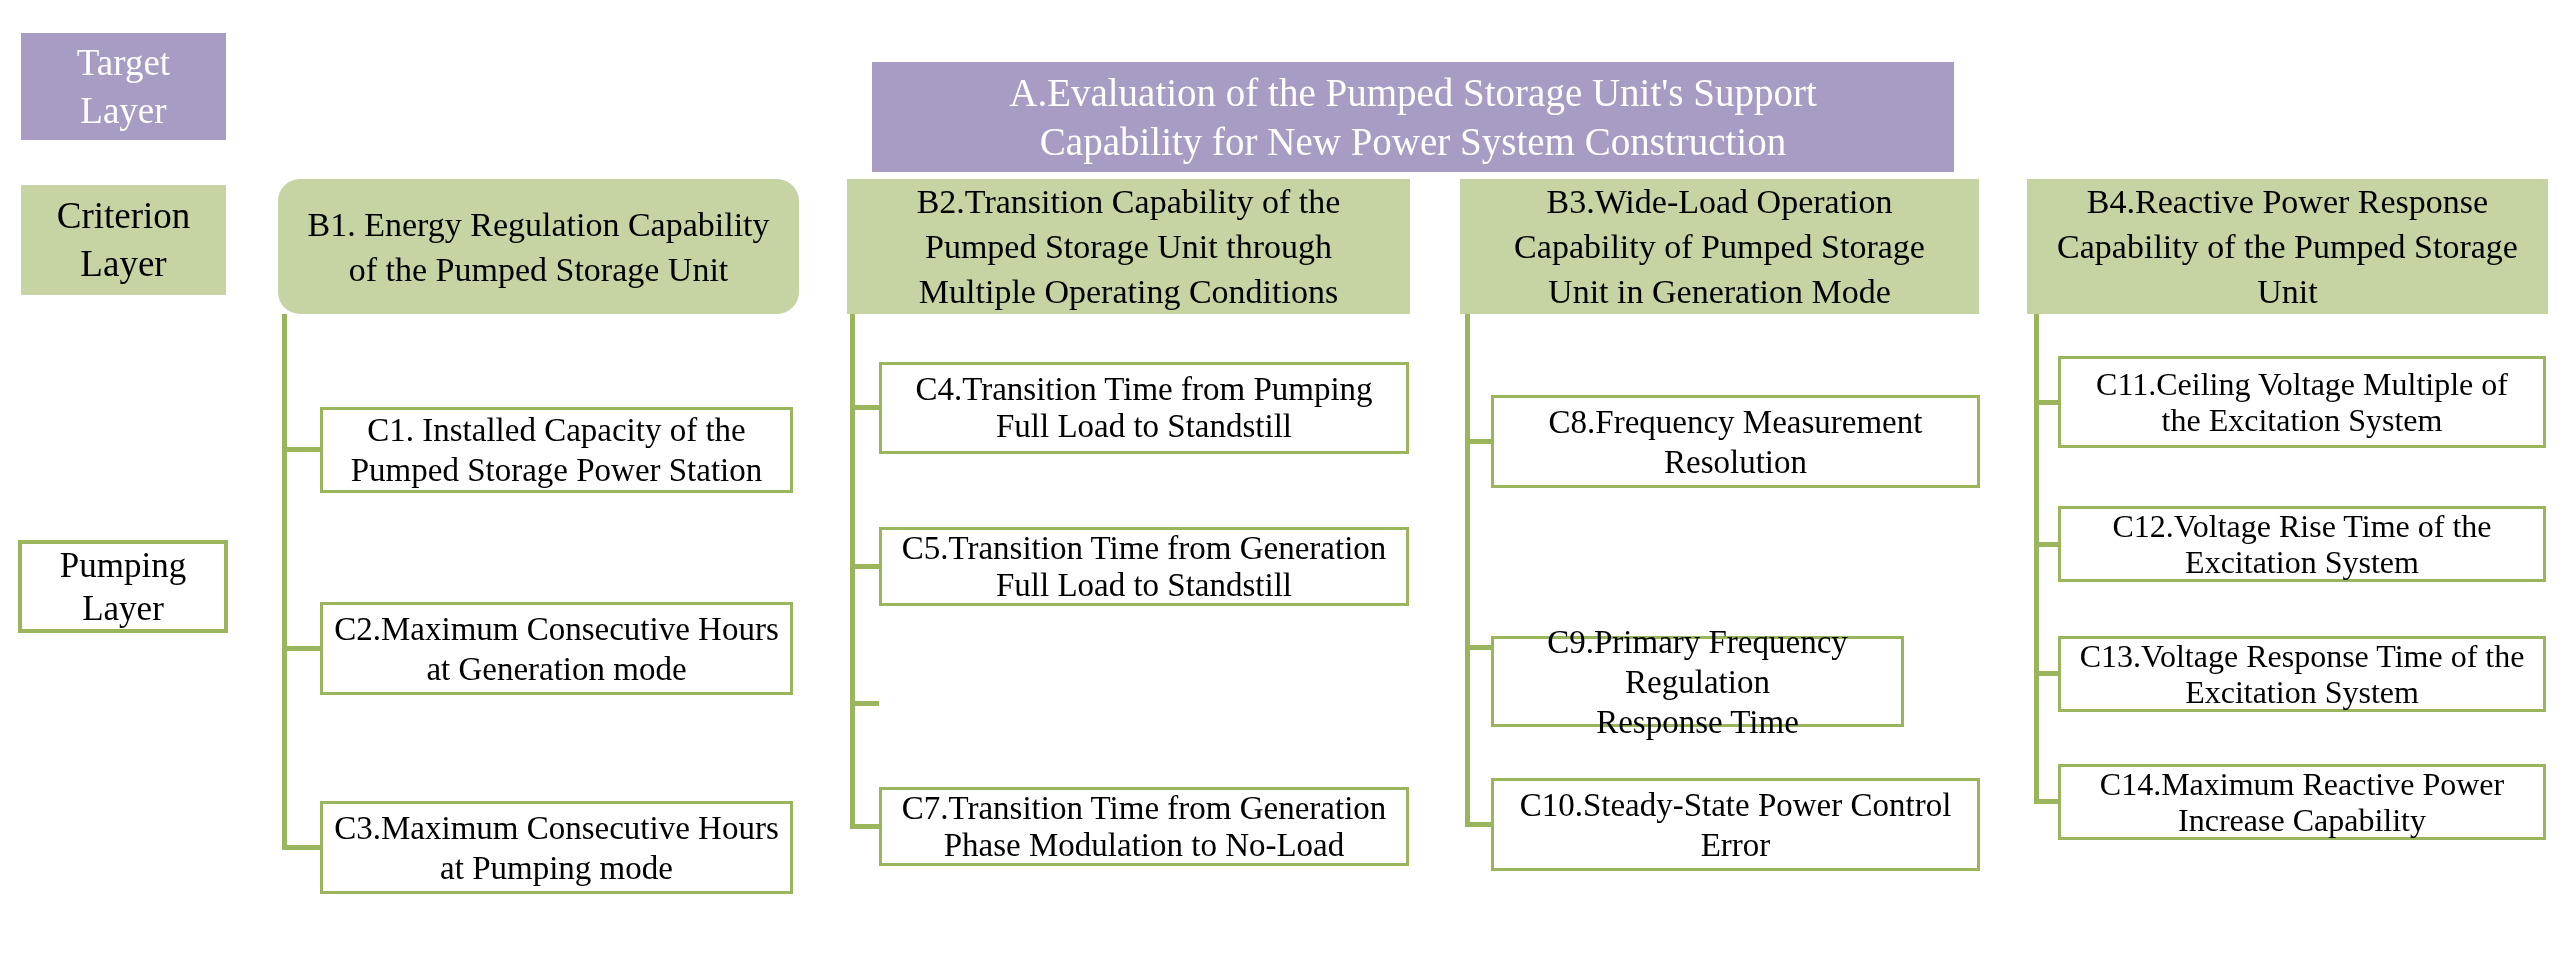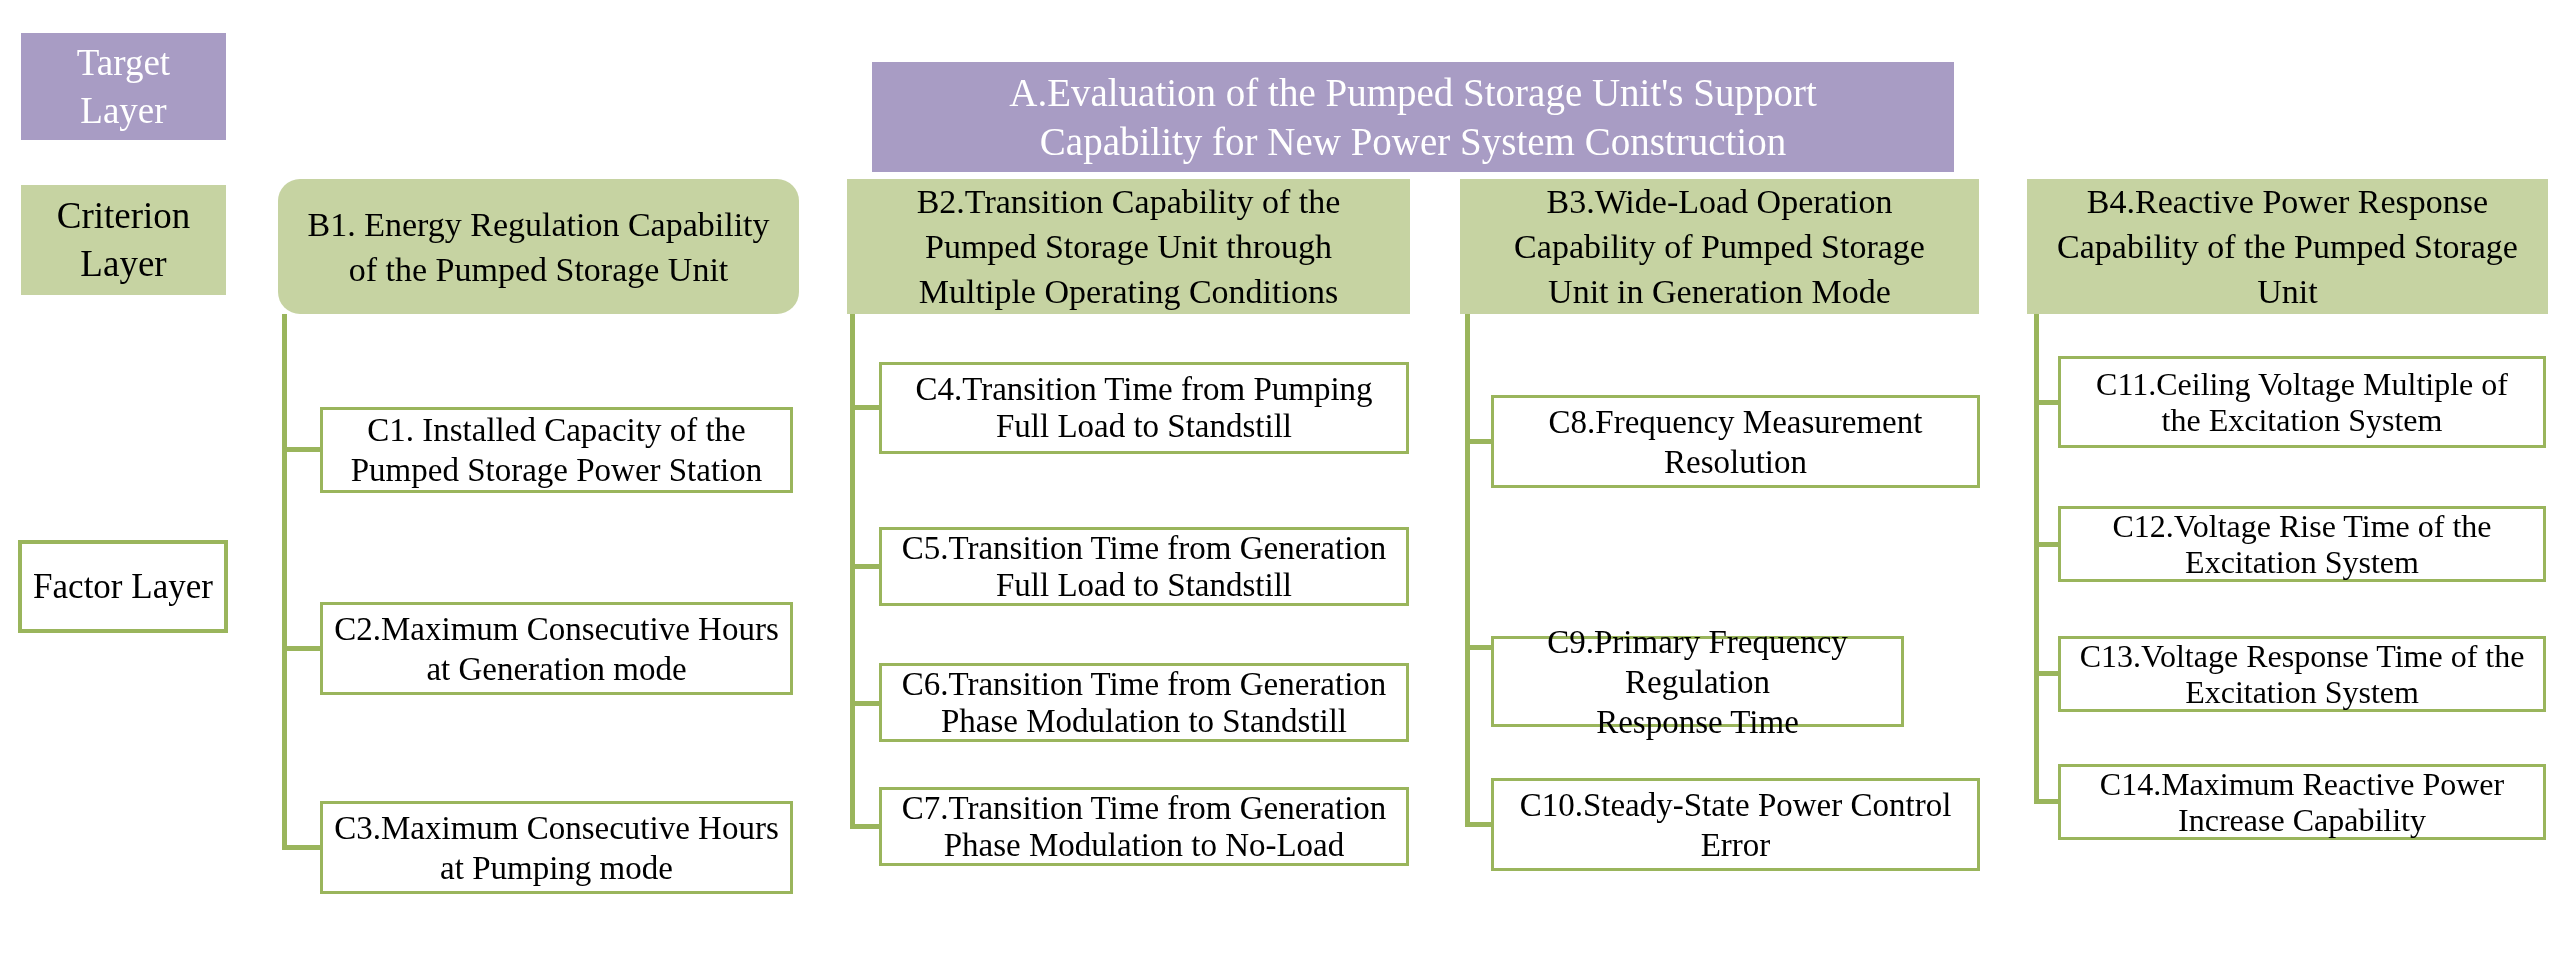--- a/index.html
+++ b/index.html
@@ -79,21 +79,21 @@
   #stub-c13{left:2034px;top:671px;width:25px;height:4.6px;}
   #stub-c14{left:2034px;top:799px;width:25px;height:4.6px;}
 </style>
 </head>
 <body>
 
 <div id="canvas">
 
   <div class="box fill-purple" id="lbl-target">Target<br>Layer</div>
   <div class="box fill-green" id="lbl-criterion">Criterion<br>Layer</div>
-  <div class="box outline-green" id="lbl-factor">Factor Layer</div>
+  <div class="box outline-green" id="lbl-factor">Pumping Layer</div>
 
   <div class="box fill-purple" id="node-a">A.Evaluation of the Pumped Storage Unit's Support<br>Capability for New Power System Construction</div>
 
   <div class="box fill-green b-node" id="node-b1">B1. Energy Regulation Capability<br>of the Pumped Storage Unit</div>
   <div class="box fill-green b-node" id="node-b2">B2.Transition Capability of the<br>Pumped Storage Unit through<br>Multiple Operating Conditions</div>
   <div class="box fill-green b-node" id="node-b3">B3.Wide-Load Operation<br>Capability of Pumped Storage<br>Unit in Generation Mode</div>
   <div class="box fill-green b-node" id="node-b4">B4.Reactive Power Response<br>Capability of the Pumped Storage<br>Unit</div>
 
   <div class="line" id="trunk-b1"></div>
   <div class="line" id="trunk-b2"></div>
@@ -114,21 +114,20 @@
   <div class="line" id="stub-c12"></div>
   <div class="line" id="stub-c13"></div>
   <div class="line" id="stub-c14"></div>
 
   <div class="box outline-green col1" id="node-c1">C1. Installed Capacity of the<br>Pumped Storage Power Station</div>
   <div class="box outline-green col1" id="node-c2">C2.Maximum Consecutive Hours<br>at Generation mode</div>
   <div class="box outline-green col1" id="node-c3">C3.Maximum Consecutive Hours<br>at Pumping mode</div>
 
   <div class="box outline-green col2" id="node-c4">C4.Transition Time from Pumping<br>Full Load to Standstill</div>
   <div class="box outline-green col2" id="node-c5">C5.Transition Time from Generation<br>Full Load to Standstill</div>
-  <div class="box outline-green col2" id="node-c6">C6.Transition Time from Generation<br>Phase Modulation to Standstill</div>
   <div class="box outline-green col2" id="node-c7">C7.Transition Time from Generation<br>Phase Modulation to No-Load</div>
 
   <div class="box outline-green col3" id="node-c8">C8.Frequency Measurement<br>Resolution</div>
   <div class="box outline-green col3" id="node-c9">C9.Primary Frequency Regulation<br>Response Time</div>
   <div class="box outline-green col3" id="node-c10">C10.Steady-State Power Control<br>Error</div>
 
   <div class="box outline-green col4" id="node-c11">C11.Ceiling Voltage Multiple of<br>the Excitation System</div>
   <div class="box outline-green col4" id="node-c12">C12.Voltage Rise Time of the<br>Excitation System</div>
   <div class="box outline-green col4" id="node-c13">C13.Voltage Response Time of the<br>Excitation System</div>
   <div class="box outline-green col4" id="node-c14">C14.Maximum Reactive Power<br>Increase Capability</div>

